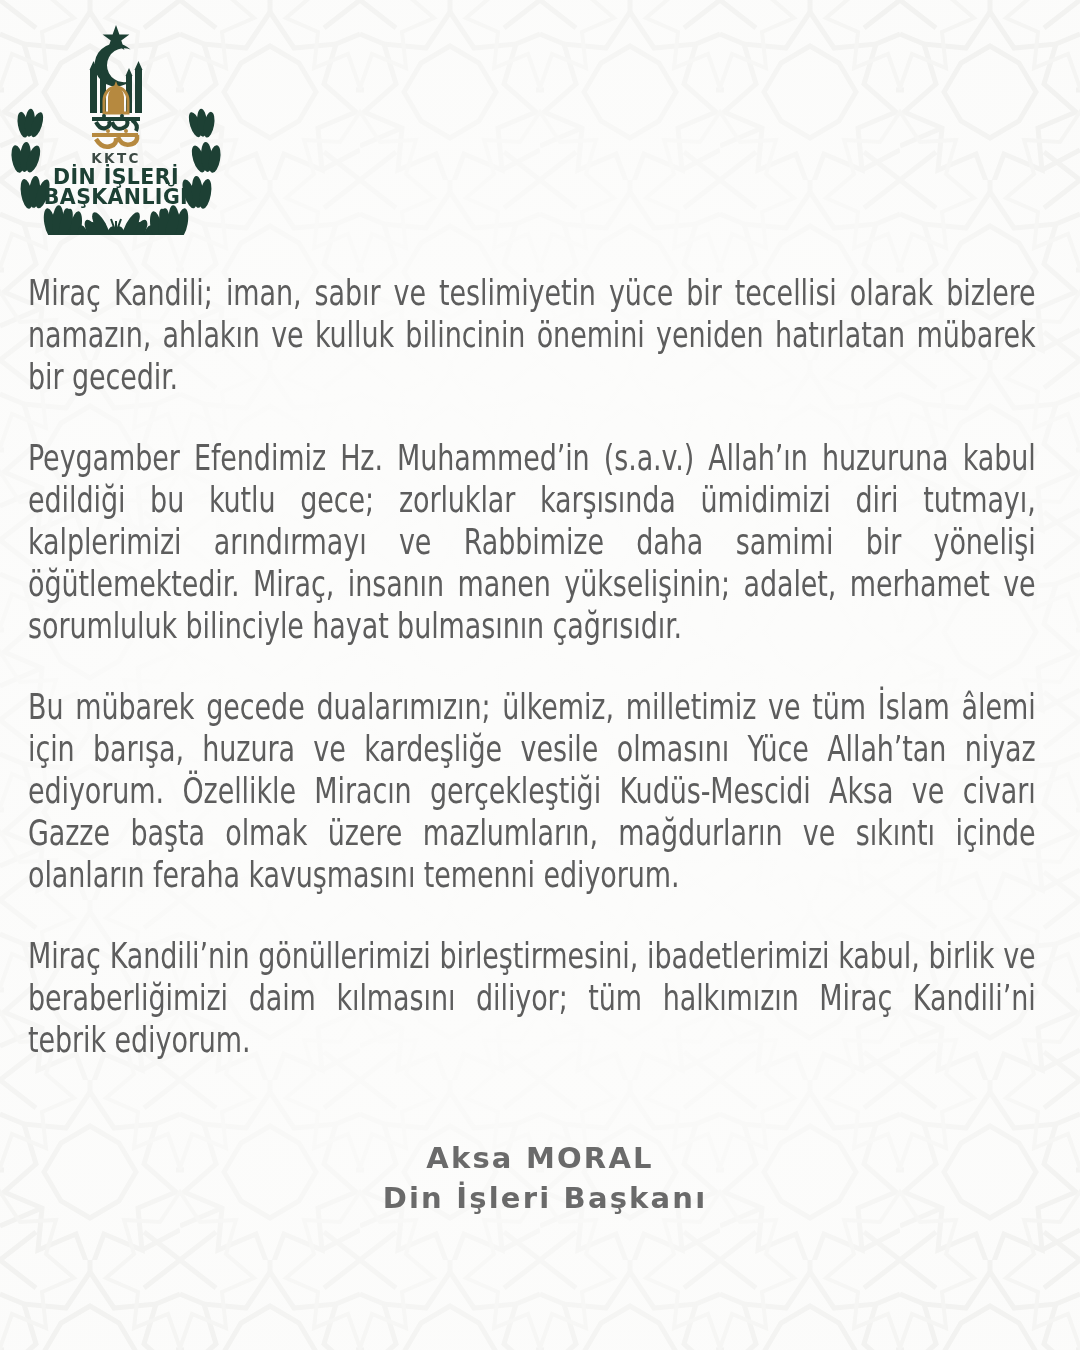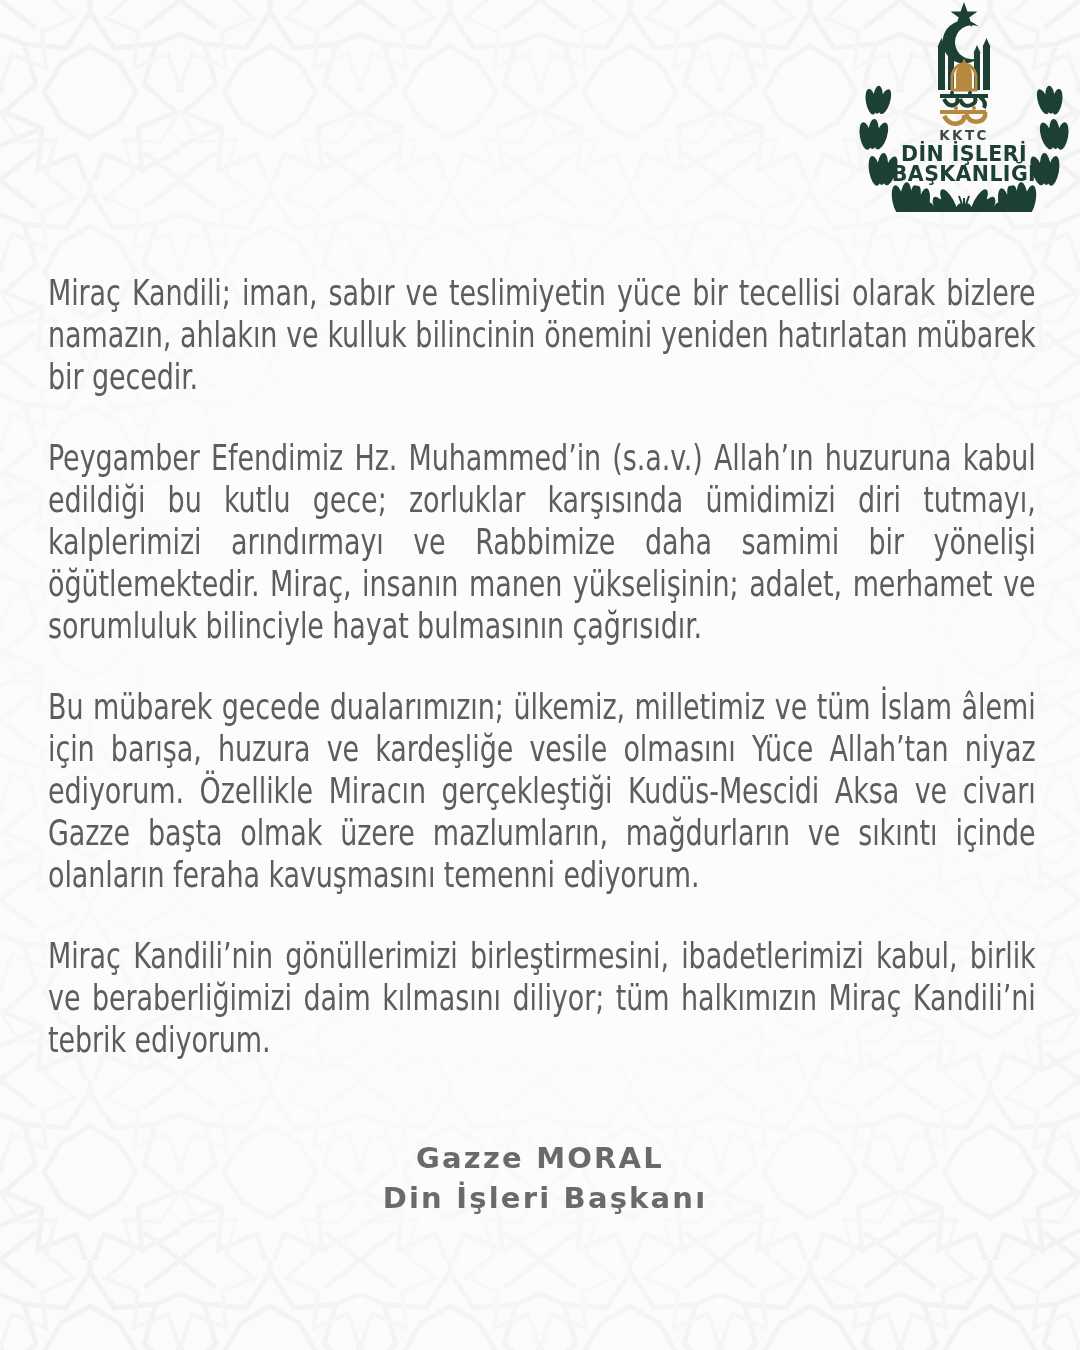--- a/index.html
+++ b/index.html
@@ -40,33 +40,32 @@
     inset: 0;
     z-index: 2;
   }
 
   
   .logo-area {
     width: 100%;
     height: 248px;
     display: flex;
     align-items: flex-start;
-    justify-content: flex-end;
-    padding-top: 0;
+    justify-content: flex-start;
+    padding-top: 23px;
     box-sizing: border-box;
   }
   .logo-svg { display: block; }
 
   
   .message-body {
     position: absolute;
     left: 28px;
     right: 44px;
     top: 272px;
-    margin-left: 20px;
   }
   .paragraph {
     color: #5d5d5d;
     font-family: "Liberation Sans Narrow", "DejaVu Sans Condensed", "Liberation Sans", sans-serif;
     font-size: 35.5px;
     line-height: 42px;
     text-align: justify;
     text-justify: inter-word;
     margin: 0 0 39px 0;
     font-weight: 400;
@@ -306,17 +305,17 @@
   </div>
 
   <div class="message-body">
     <p class="paragraph">Miraç Kandili; iman, sabır ve teslimiyetin yüce bir tecellisi olarak bizlere namazın, ahlakın ve kulluk bilincinin önemini yeniden hatırlatan mübarek bir gecedir.</p>
     <p class="paragraph">Peygamber Efendimiz Hz. Muhammed’in (s.a.v.) Allah’ın huzuruna kabul edildiği bu kutlu gece; zorluklar karşısında ümidimizi diri tutmayı, kalplerimizi arındırmayı ve Rabbimize daha samimi bir yönelişi öğütlemektedir. Miraç, insanın manen yükselişinin; adalet, merhamet ve sorumluluk bilinciyle hayat bulmasının çağrısıdır.</p>
     <p class="paragraph">Bu mübarek gecede dualarımızın; ülkemiz, milletimiz ve tüm İslam âlemi için barışa, huzura ve kardeşliğe vesile olmasını Yüce Allah’tan niyaz ediyorum. Özellikle Miracın gerçekleştiği Kudüs-Mescidi Aksa ve civarı Gazze başta olmak üzere mazlumların, mağdurların ve sıkıntı içinde olanların feraha kavuşmasını temenni ediyorum.</p>
     <p class="paragraph">Miraç Kandili’nin gönüllerimizi birleştirmesini, ibadetlerimizi kabul, birlik ve beraberliğimizi daim kılmasını diliyor; tüm halkımızın Miraç Kandili’ni tebrik ediyorum.</p>
   </div>
 
   <div class="signature">
-    <div class="sig-name">Gazze MORAL</div>
+    <div class="sig-name">Aksa MORAL</div>
     <div class="sig-title">Din İşleri Başkanı</div>
   </div>
 
 </div>
 
 </body></html>

